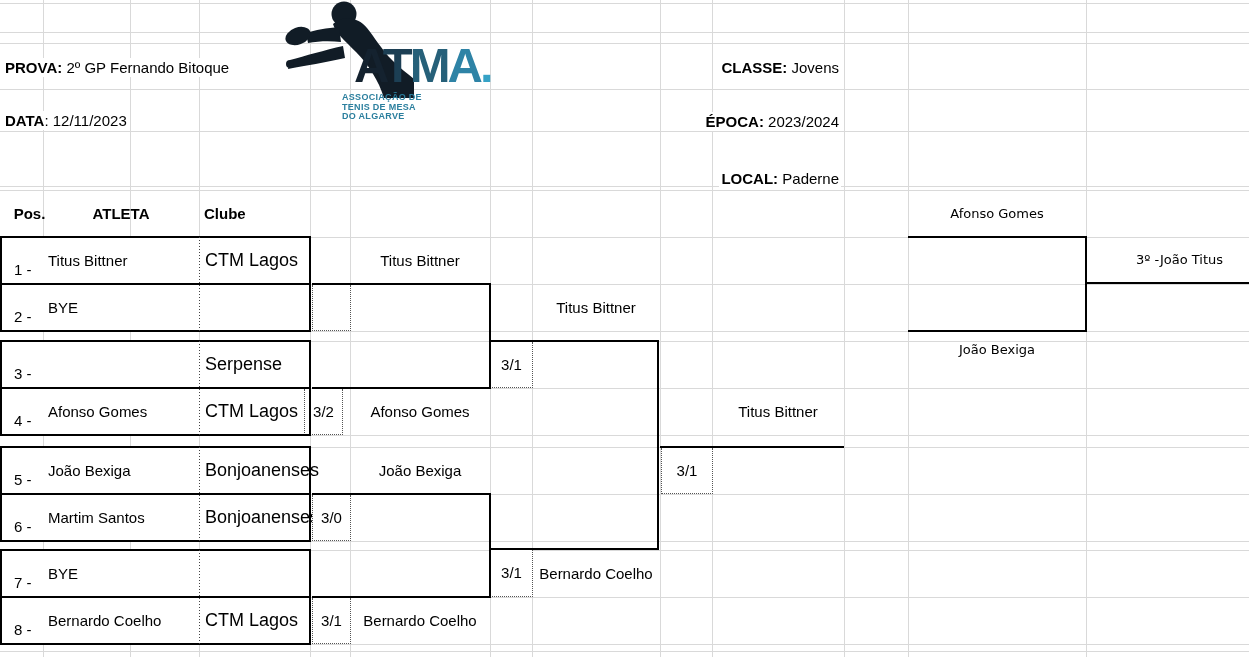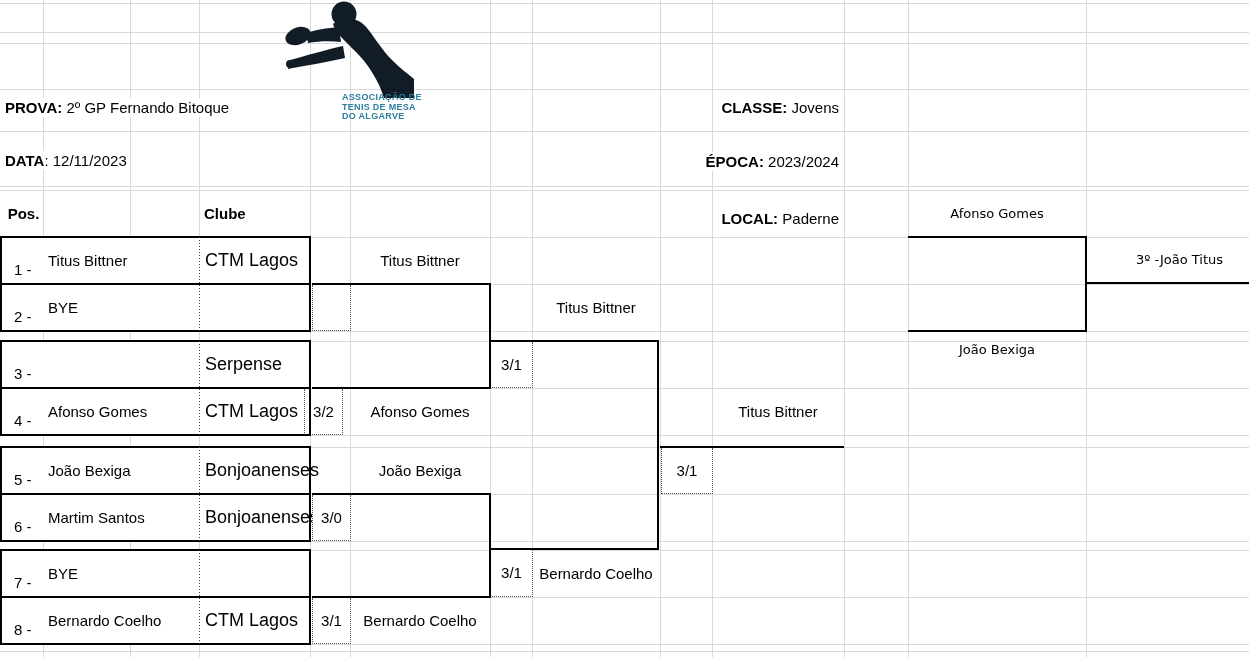--- a/index.html
+++ b/index.html
@@ -8,21 +8,21 @@
   svg.layer{position:absolute;left:0;top:0;z-index:1;}
   svg.lines{z-index:3;pointer-events:none;}
   .row{position:absolute;left:0;width:310px;height:47px;background:#fff;z-index:2;}
   .row .pos{position:absolute;left:14px;bottom:6px;font-size:15px;white-space:nowrap;}
   .row .name{position:absolute;left:48px;top:0;line-height:47px;font-size:15px;white-space:nowrap;}
   .row .club{position:absolute;left:205px;top:0;line-height:47px;font-size:18px;white-space:nowrap;}
   .score{position:absolute;border:1px dotted #555;border-top:none;background:#fff;z-index:2;
          text-align:center;font-size:15px;}
   .winner{position:absolute;z-index:4;text-align:center;font-size:15px;line-height:47px;white-space:nowrap;}
   .calib{font-family:"DejaVu Sans",sans-serif;font-size:13px;}
-  .hlabel{position:absolute;z-index:4;font-size:15px;line-height:19px;background:#fff;white-space:nowrap;padding:0 2px;margin-top:40px;}
+  .hlabel{position:absolute;z-index:4;font-size:15px;line-height:19px;background:#fff;white-space:nowrap;padding:0 2px;}
   .hlabel b{font-weight:bold;}
   .right{text-align:right;}
   .th{position:absolute;z-index:4;top:190px;height:47px;line-height:47px;font-weight:bold;font-size:15px;}
   .center{text-align:center;}
   #wordmark{position:absolute;left:71px;top:41px;z-index:4;font-weight:bold;font-size:49px;
             letter-spacing:-3px;line-height:1;white-space:nowrap;}
   #orgname{position:absolute;left:59px;top:93px;z-index:4;font-size:9px;font-weight:bold;
            color:#2b7f9e;line-height:9.5px;letter-spacing:0.3px;white-space:nowrap;}
 </style>
 </head>
@@ -75,28 +75,30 @@
     <svg width="140" height="100" viewBox="0 0 140 100" style="position:absolute;left:2px;top:1px">
       <g fill="#111c26">
         <circle cx="59" cy="13" r="12.5"></circle>
         <path d="M48,23 C58,14 73,16 82,27 C90,37 97,49 107,59 C115,67 123,73 129,78 L129,97 L99,97 C94,80 83,63 71,51 C60,40 50,31 48,23 Z"></path>
         <path d="M54,26 C42,27 30,29 21,32 L23,42 C34,40 46,40 56,41 Z"></path>
         <ellipse cx="13" cy="35" rx="13" ry="8.5" transform="rotate(-20 13 35)"></ellipse>
         <path d="M58,45 C40,49 20,55 5,59 L3,68 C19,65 42,61 60,57 Z"></path>
         <circle cx="5" cy="63" r="4"></circle>
       </g>
     </svg>
+    <div id="wordmark"><span style="color: rgb(20, 34, 47);">A</span><span style="color: rgb(28, 63, 84);">T</span><span style="color: rgb(38, 96, 121);">M</span><span style="color: rgb(46, 131, 166);">A</span><span style="color: rgb(54, 162, 198);">.</span></div>
     <div id="orgname">
       <div>ASSOCIAÇÃO DE</div>
       <div>TENIS DE MESA</div>
       <div>DO ALGARVE</div>
     </div>
   </div>
 
-  <div class="th center" style="left:2px;width:43px">Pos.</div>
+  <div class="th center" style="left:8px;width:43px">Pos.</div>
+  <div class="th center" style="left:43px;width:156px">ATLETA</div>
   <div class="th" style="left:204px;width:106px">Clube</div>
 
   <div class="row" style="top:237px">
     <span class="pos">1 -</span>
     <span class="name">Titus Bittner</span>
     <span class="club">CTM Lagos</span>
   </div>
   <div class="row" style="top:284px">
     <span class="pos">2 -</span>
     <span class="name">BYE</span>

